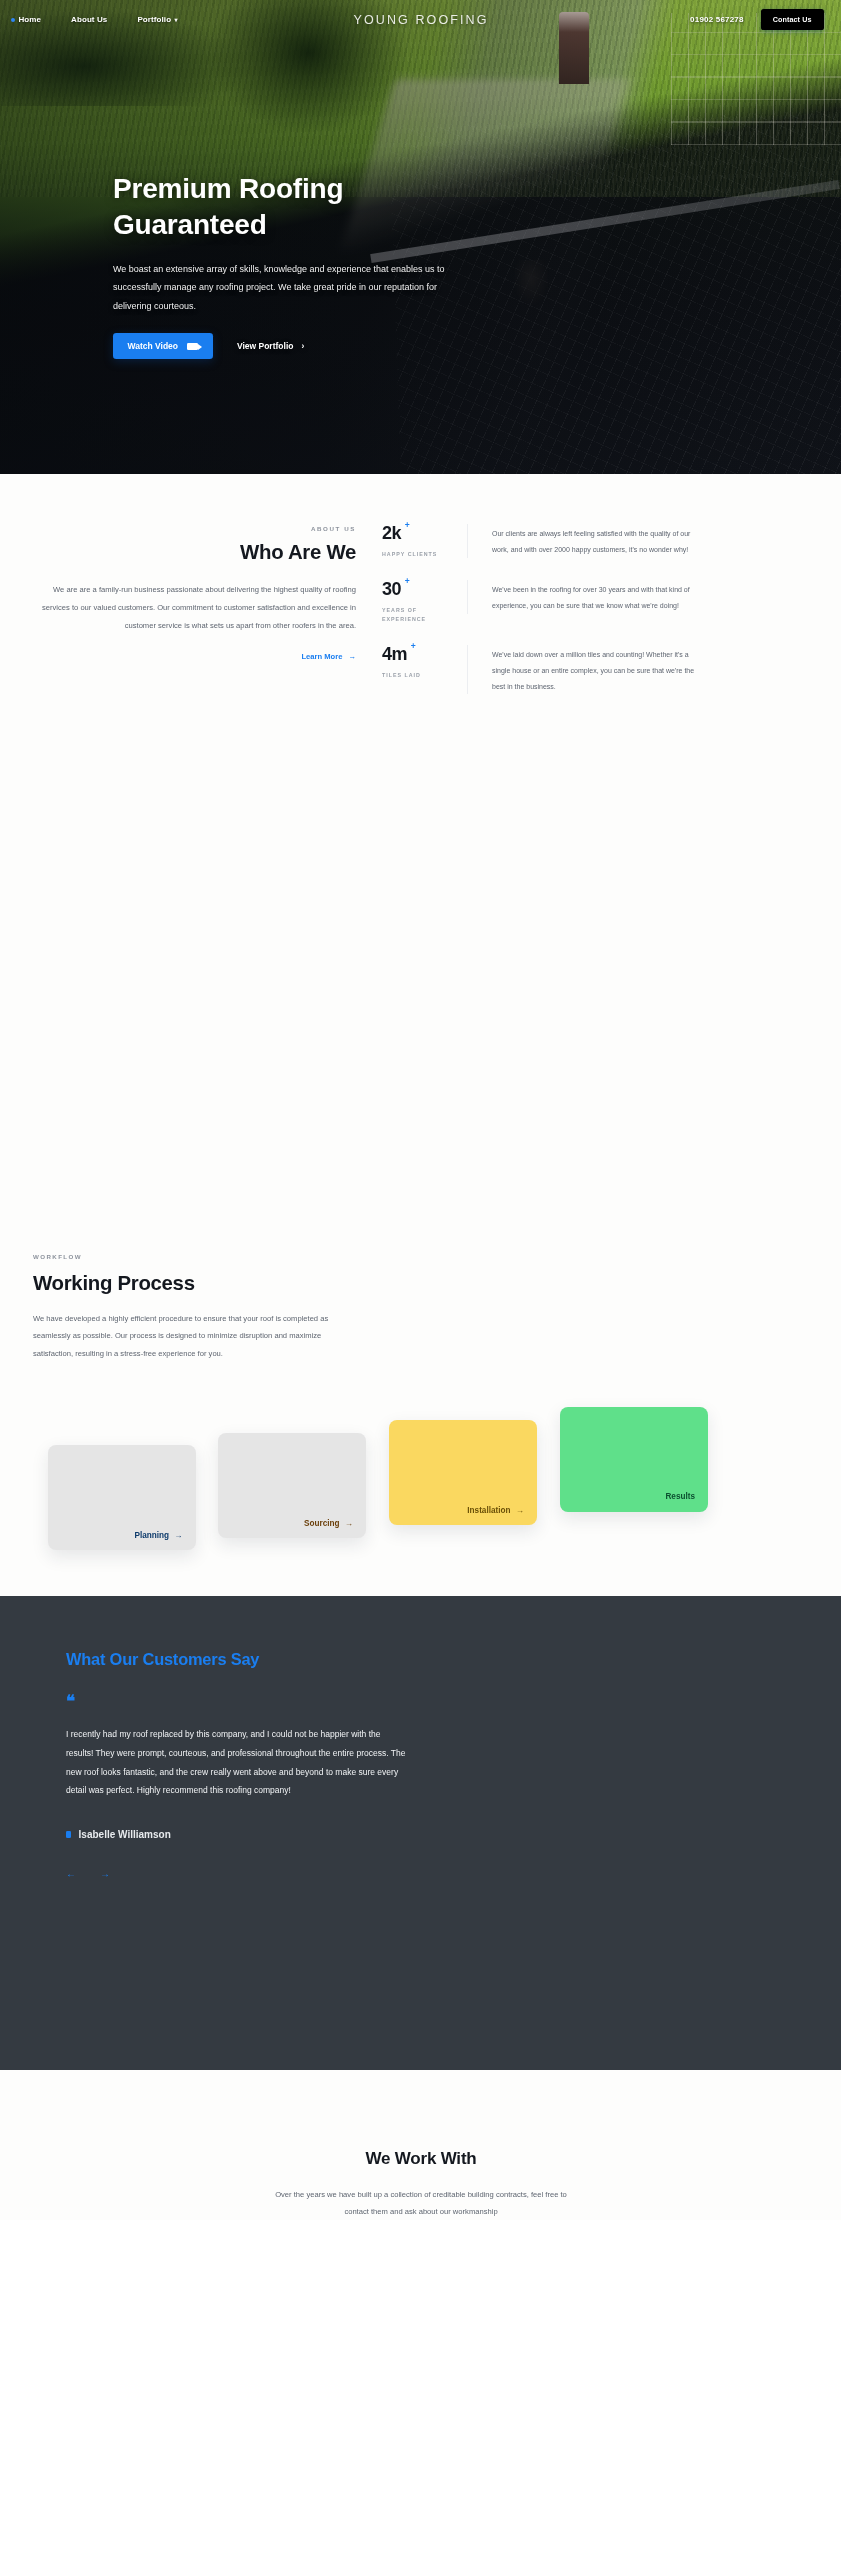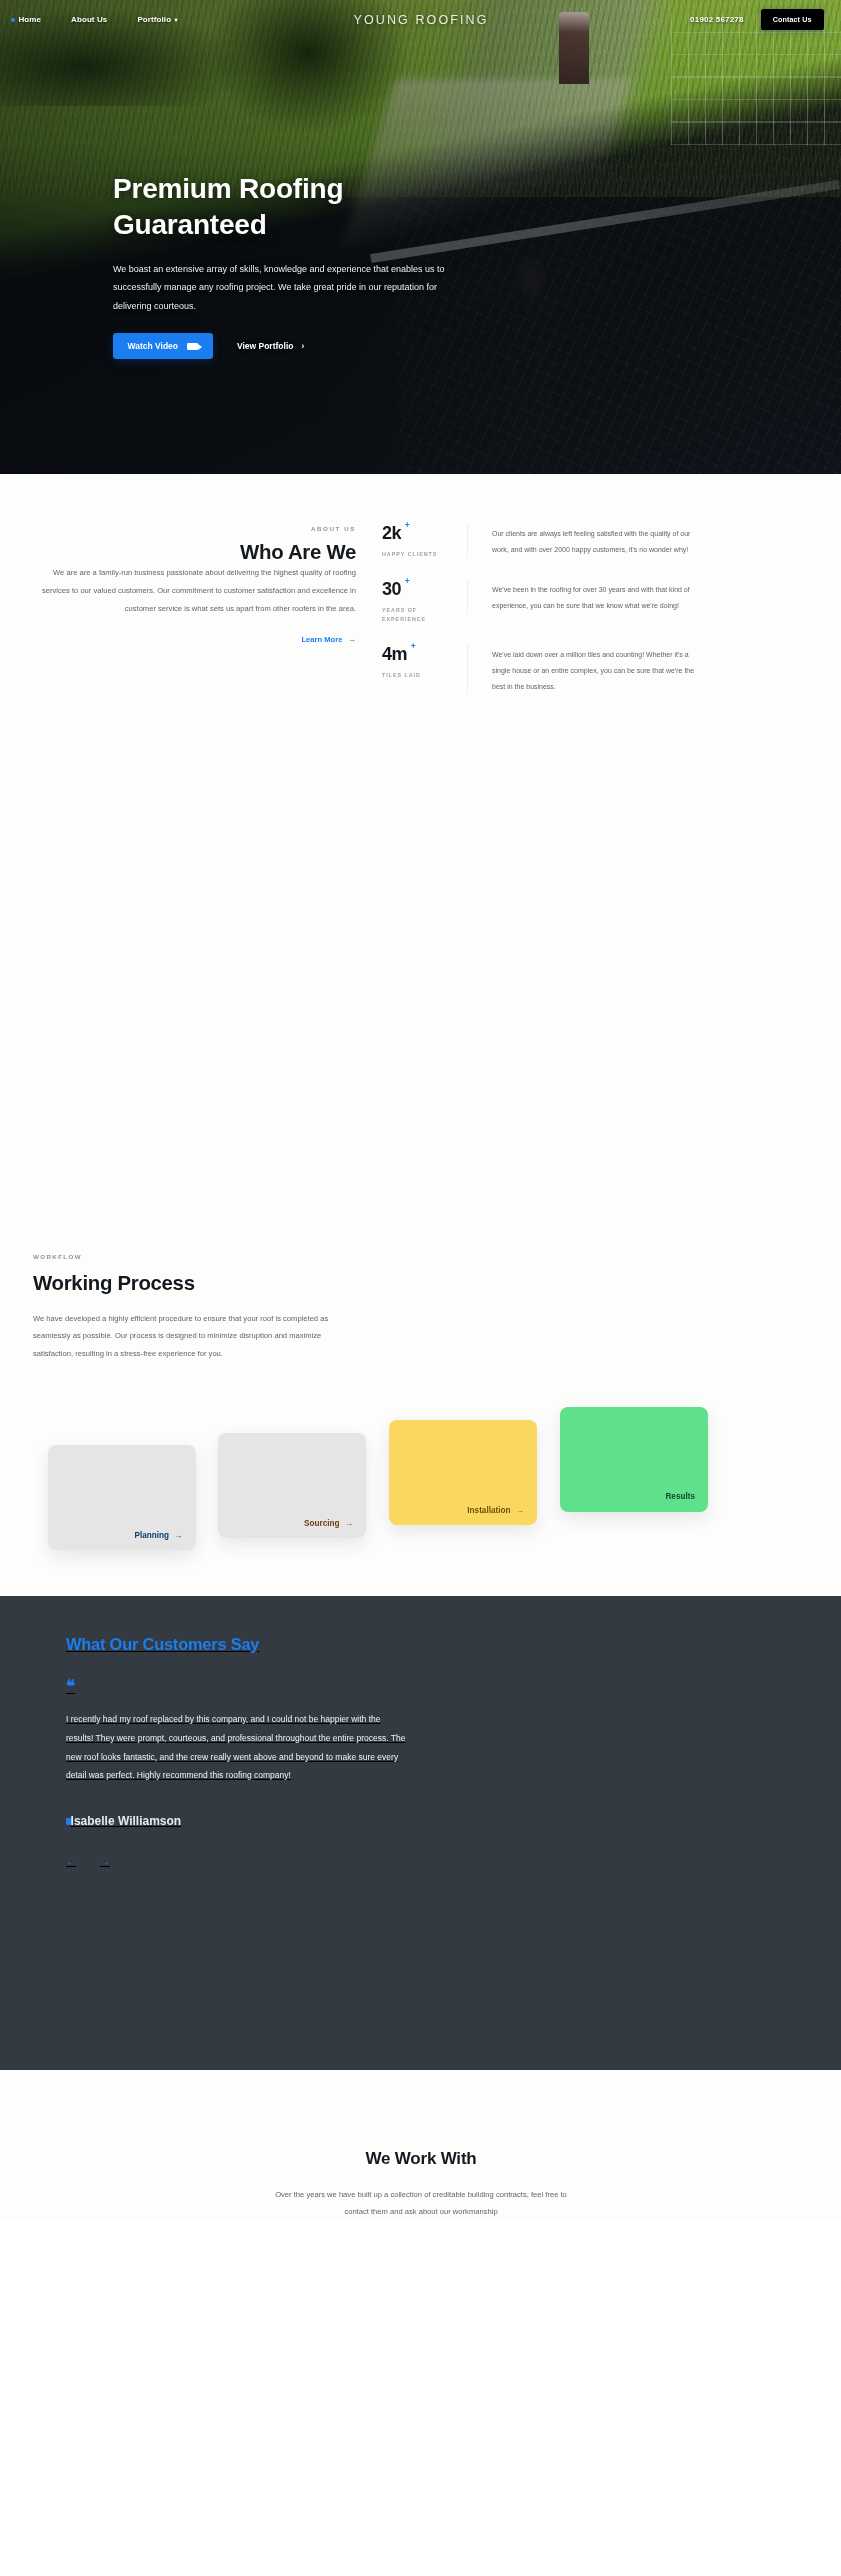--- a/index.html
+++ b/index.html
@@ -168,21 +168,21 @@
   .about-inner { display: flex; width: 776px; margin: 0 auto; gap: 0; }
   .about-left { width: 349px; text-align: right; padding-right: 26px; padding-top: 12px; }
   .eyebrow {
     font-size: 6.2px; letter-spacing: 1.6px; color: #8c929c; font-weight: 700;
     text-transform: uppercase;
   }
   .about-h2 {
     margin-top: 9.2px; font-size: 20.4px; font-weight: 800; color: #14181f; letter-spacing: -0.3px;
   }
   .about-p {
-    font-size: 7.6px; line-height: 2.35; color: #5e6570;
+    margin-top: 17px; font-size: 7.6px; line-height: 2.35; color: #5e6570;
   }
   .learn-more {
     margin-top: 17px; display: inline-flex; align-items: center; gap: 6px;
     color: #1a7ef0; font-size: 7.6px; font-weight: 700; text-decoration: none; cursor: pointer;
   }
 
   .about-right { width: 427px; padding-top: 2.6px; }
   .stat-row {
     display: flex; align-items: flex-start; gap: 0; padding: 8px 0 13px 0;
   }
@@ -230,35 +230,35 @@
   .pcard.c1 .pcard-label { color: #0d3a6b; }
   .pcard.c2 { left: 185px; top: 41px;  width: 148px; height: 105px; background: #e5e5e5; }
   .pcard.c2 .pcard-label { color: #6b3f0a; }
   .pcard.c3 { left: 356px; top: 28px;  width: 148px; height: 105px; background: #fad860; }
   .pcard.c3 .pcard-label { color: #6b5108; }
   .pcard.c4 { left: 527px; top: 14.5px;  width: 148px; height: 105px; background: #5fe08a; }
   .pcard.c4 .pcard-label { color: #0c5030; }
 
   
   .testi { width: 842px; background: #343a41; padding: 38px 0 0 0; min-height: 474px; }
-  .testi-inner { width: 776px; margin: 1px auto; padding-left: 33px; text-decoration: underline; }
+  .testi-inner { width: 776px; margin: 16px auto; padding-left: 33px; }
   .testi-h2 {
     font-size: 16.4px; font-weight: 800; color: #1a7ef0; letter-spacing: -0.2px;
   }
   .quote-mark {
     margin-top: 24px; color: #1a7ef0; font-size: 17px; font-weight: 800;
     font-family: "Liberation Serif", serif; line-height: 1;
   }
   .testi-body {
     margin-top: 14.5px; width: 342px;
     color: #f2f4f6; font-size: 8.5px; line-height: 2.22;
   }
   .testi-author {
-    margin-top: 29px; display: flex; align-items: center; gap: 0;
-    color: #e8ebee; font-size: 12px; font-weight: 700;
+    margin-top: 29px; display: flex; align-items: center; gap: 8px;
+    color: #e8ebee; font-size: 10px; font-weight: 700;
   }
   .author-bullet { width: 4.6px; height: 7.2px; background: #1a7ef0; border-radius: 1.3px; }
   .testi-nav { margin-top: 29px; display: flex; gap: 24px; align-items: center; }
   .tnav {
     color: #1a7ef0; font-size: 10px; background: none; border: none;
     cursor: pointer; padding: 0; line-height: 1;
   }
 
   
   .partners { width: 842px; background: #fdfdfc; padding: 79px 0 0 0; text-align: center; }

